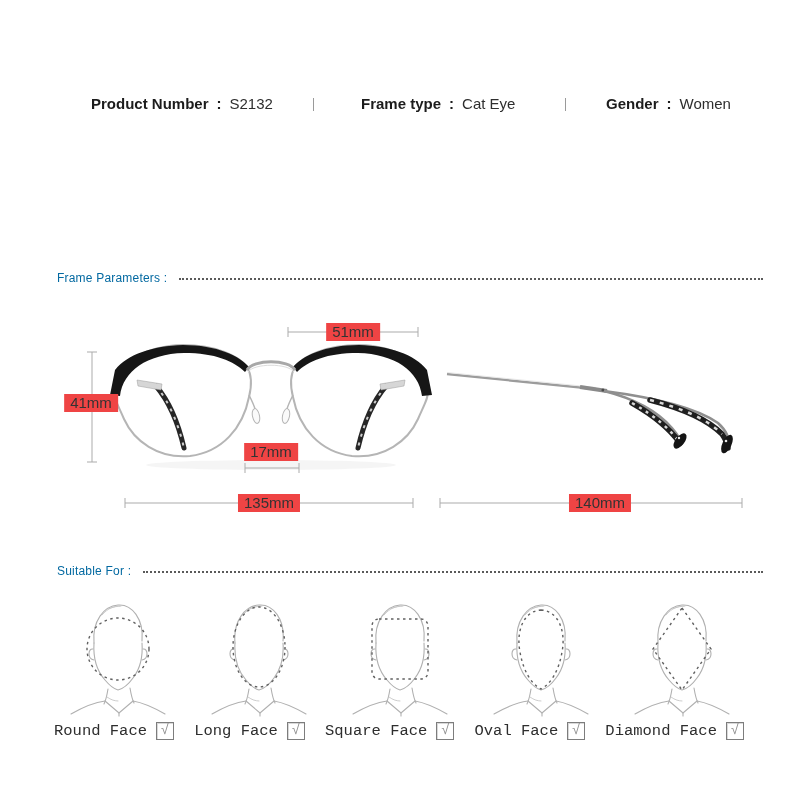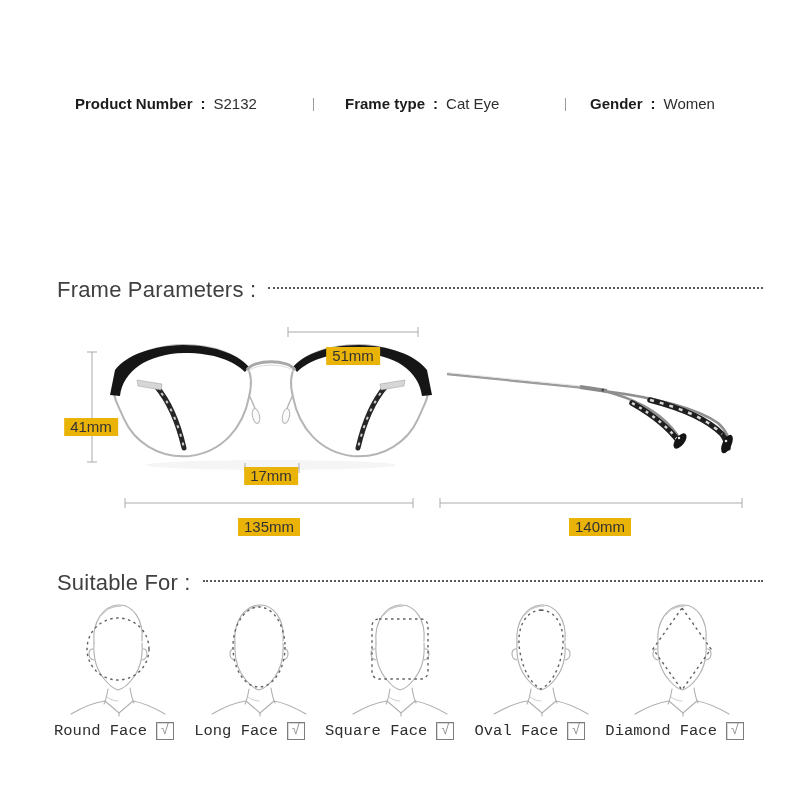--- a/index.html
+++ b/index.html
@@ -2,34 +2,34 @@
 <html><head>
 <meta charset="utf-8">
 <style>
   html,body{margin:0;padding:0;background:#fff;}
   .page{
     position:relative;width:800px;height:800px;background:#ffffff;overflow:hidden;
     font-family:"Liberation Sans","DejaVu Sans",sans-serif;color:#2b2b2b;
   }
   
   .spec-row{position:absolute;left:0;width:100%;height:20px;}
-  .cell{position:absolute;top:0;white-space:nowrap;font-size:15px;}
+  .cell{position:absolute;top:0;white-space:nowrap;font-size:15px;margin-left:16px;}
   .lbl{font-weight:bold;color:#1c1c1c;}
   .colon{font-weight:bold;color:#1c1c1c;margin:0 8px 0 8px;}
   .val{font-weight:normal;color:#2e2e2e;}
   .vdiv{position:absolute;top:3px;height:13px;width:0;border-left:1px solid #9a9a9a;}
   
   .section-head{position:absolute;left:57px;right:37px;display:flex;align-items:center;}
-  .section-title{font-size:22px;color:#404040;white-space:nowrap;letter-spacing:.2px;margin-top:6px;}
+  .section-title{font-size:12px;color:#0369a1;white-space:nowrap;letter-spacing:.2px;}
   .leader{flex:1;margin-left:12px;margin-top:2px;border-top:2px dotted #5a5a5a;height:0;}
   
   .diagram-svg{position:absolute;left:40px;top:300px;}
   .dim-label{
-    position:absolute;transform:translate(-50%,-50%);background:#eab308;
-    padding:0 6px;font-size:15px;color:#333;white-space:nowrap;line-height:18px;margin-top:24px;
+    position:absolute;transform:translate(-50%,-50%);background:#ef4444;
+    padding:0 6px;font-size:15px;color:#333;white-space:nowrap;line-height:18px;
   }
   
   .faces{position:absolute;top:597px;left:0;right:0;height:120px;display:flex;
          justify-content:space-between;padding:0 52px;box-sizing:border-box;}
   .face-fig{width:132px;height:120px;}
   .face-labels{position:absolute;top:722px;left:0;right:2px;display:flex;
                justify-content:space-between;padding:0 54px;box-sizing:border-box;align-items:center;font-family:Liberation Mono, monospace;}
   .face-item{display:flex;align-items:center;font-size:15.5px;color:#2e2e2e;white-space:nowrap;}
   .cb{width:16px;height:16px;border:1px solid #7d7d7d;background:#fff;margin-left:9px;
       display:inline-flex;align-items:center;justify-content:center;

